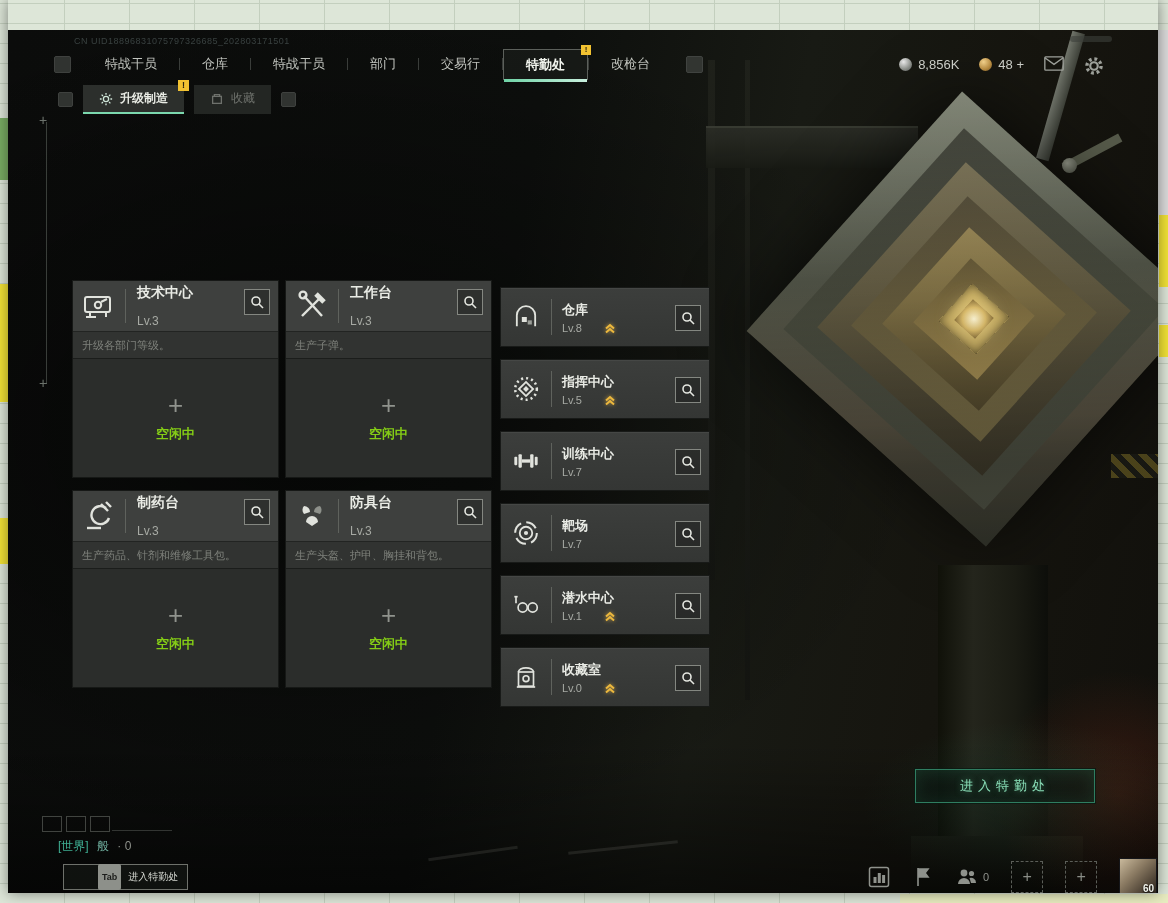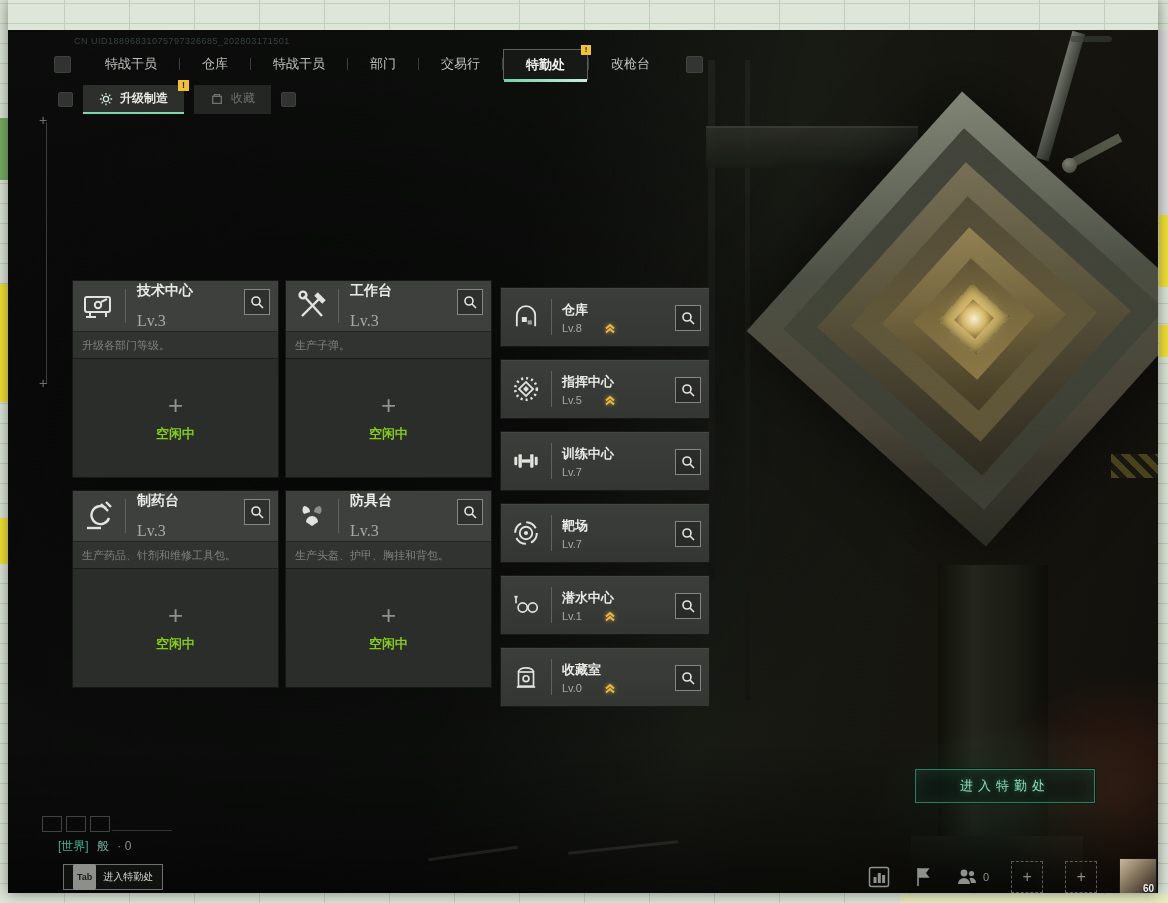--- a/index.html
+++ b/index.html
@@ -119,21 +119,21 @@
   .prod-grid{position:absolute;left:64px;top:250px;width:420px;display:grid;
     grid-template-columns:207px 207px;grid-auto-rows:198px;column-gap:6px;row-gap:12px;}
   .prod-card{position:relative;display:flex;flex-direction:column;border:1px solid #161816;
     box-shadow:inset 0 1px rgba(255,255,255,.05);}
   .pc-head{height:50px;background:#3e403e;display:flex;align-items:center;position:relative;}
   .pc-icon{width:52px;display:flex;align-items:center;justify-content:center;}
   .pc-icon svg{width:36px;height:36px;}
   .pc-vdiv{width:1px;height:34px;background:#5f625d;}
   .pc-text{margin-left:11px;}
   .pc-title{font-size:14px;font-weight:bold;color:#e9ebe5;}
-  .pc-level{font-size:16px;color:#a7aaa4;margin-top:12px;font-family:Liberation Serif, serif;}
+  .pc-level{font-size:12px;color:#a7aaa4;margin-top:12px;}
   .mag-btn{position:absolute;right:8px;top:8px;width:24px;height:24px;border:1px solid #848781;
     background:rgba(0,0,0,.25);display:flex;align-items:center;justify-content:center;}
   .mag-btn svg{width:14px;height:14px;}
   .pc-desc{height:26px;line-height:26px;background:#313331;font-size:11px;color:#7e817b;
     padding:0 9px;border-top:1px solid #222422;}
   .pc-body{flex:1;background:#2b2d2b;border-top:1px solid #1b1d1b;display:flex;flex-direction:column;
     align-items:center;justify-content:center;gap:9px;}
   .pc-plus{font-size:26px;font-weight:300;color:#90938d;line-height:22px;}
   .pc-status{font-size:13px;color:#84cc16;font-weight:bold;}
 
@@ -165,21 +165,21 @@
   .gs1{left:420px;top:822px;width:90px;transform:rotate(-8deg);}
   .gs2{left:560px;top:816px;width:110px;transform:rotate(-6deg);}
 
   .chat-line{position:absolute;left:50px;top:808px;font-size:12px;}
   .chat-channel{color:#3fae93;}
   .chat-sender{color:#6fae9e;margin-left:5px;}
   .chat-count{color:#8d908a;margin-left:5px;}
 
   .tab-hint{position:absolute;left:55px;top:834px;height:24px;display:flex;align-items:center;gap:7px;
     border:1px solid #6e716b;background:rgba(18,20,18,.85);padding:0 9px;}
-  .tab-key{background:#8d908a;color:#1b1c1a;font-size:9px;font-weight:bold;padding:8px 4px;border-radius:2px;}
+  .tab-key{background:#8d908a;color:#1b1c1a;font-size:9px;font-weight:bold;padding:8px 4px;border-radius:2px;margin-left:25px;}
   .tab-label{font-size:10px;color:#d6d9d2;}
 
   
   .br-icons{position:absolute;left:860px;top:828px;display:flex;align-items:center;gap:22px;}
   .br-icon{color:#8f928c;display:flex;align-items:center;gap:5px;}
   .br-icon svg{width:22px;height:22px;}
   .squad-count{font-size:11px;color:#8f928c;}
   .dash-box{width:30px;height:30px;border:1px dashed #5b5e58;color:#8a8d87;font-size:16px;
     display:flex;align-items:center;justify-content:center;}
   .avatar{position:relative;width:36px;height:36px;
@@ -256,20 +256,42 @@
           <div class="nav-div"></div>
           <div class="nav-tab active">
             <span>特勤处</span>
             <span class="badge">!</span>
           </div>
           <div class="nav-div"></div>
           <div class="nav-tab">改枪台</div>
         </div>
         <div class="key-hint" style="margin-left:14px;"></div>
 
+        <div class="nav-right">
+          <div class="currency">
+            <span class="coin silver"></span>
+            <span>8,856K</span>
+          </div>
+          <div class="currency">
+            <span class="coin gold"></span>
+            <span>48 +</span>
+          </div>
+          <div class="hud-icon">
+            <svg viewBox="0 0 24 18" fill="none" stroke="currentColor" stroke-width="1.6">
+              <rect x="1" y="1" width="22" height="16" rx="1"></rect>
+                <path d="M1 2 L12 10 L23 2"></path>
+            </svg>
+          </div>
+          <div class="hud-icon">
+            <svg viewBox="0 0 24 24" fill="none" stroke="currentColor">
+              <circle cx="12" cy="12" r="4.5" stroke-width="2.6"></circle>
+              <circle cx="12" cy="12" r="8.5" stroke-width="4" stroke-dasharray="3.4 3.3"></circle>
+            </svg>
+          </div>
+        </div>
       </div>
 
       <div class="subnav-row">
         <div class="key-hint" style="width:13px;height:13px;"></div>
         <div class="subtab active">
           <svg viewBox="0 0 16 16" fill="none" stroke="#cfe6d8" stroke-width="1.5">
             <circle cx="8" cy="8" r="3"></circle>
               <path d="M8 1v2M8 13v2M1 8h2M13 8h2M3 3l1.5 1.5M11.5 11.5L13 13M13 3l-1.5 1.5M4.5 11.5L3 13"></path>
           </svg>
           <span>升级制造</span>

